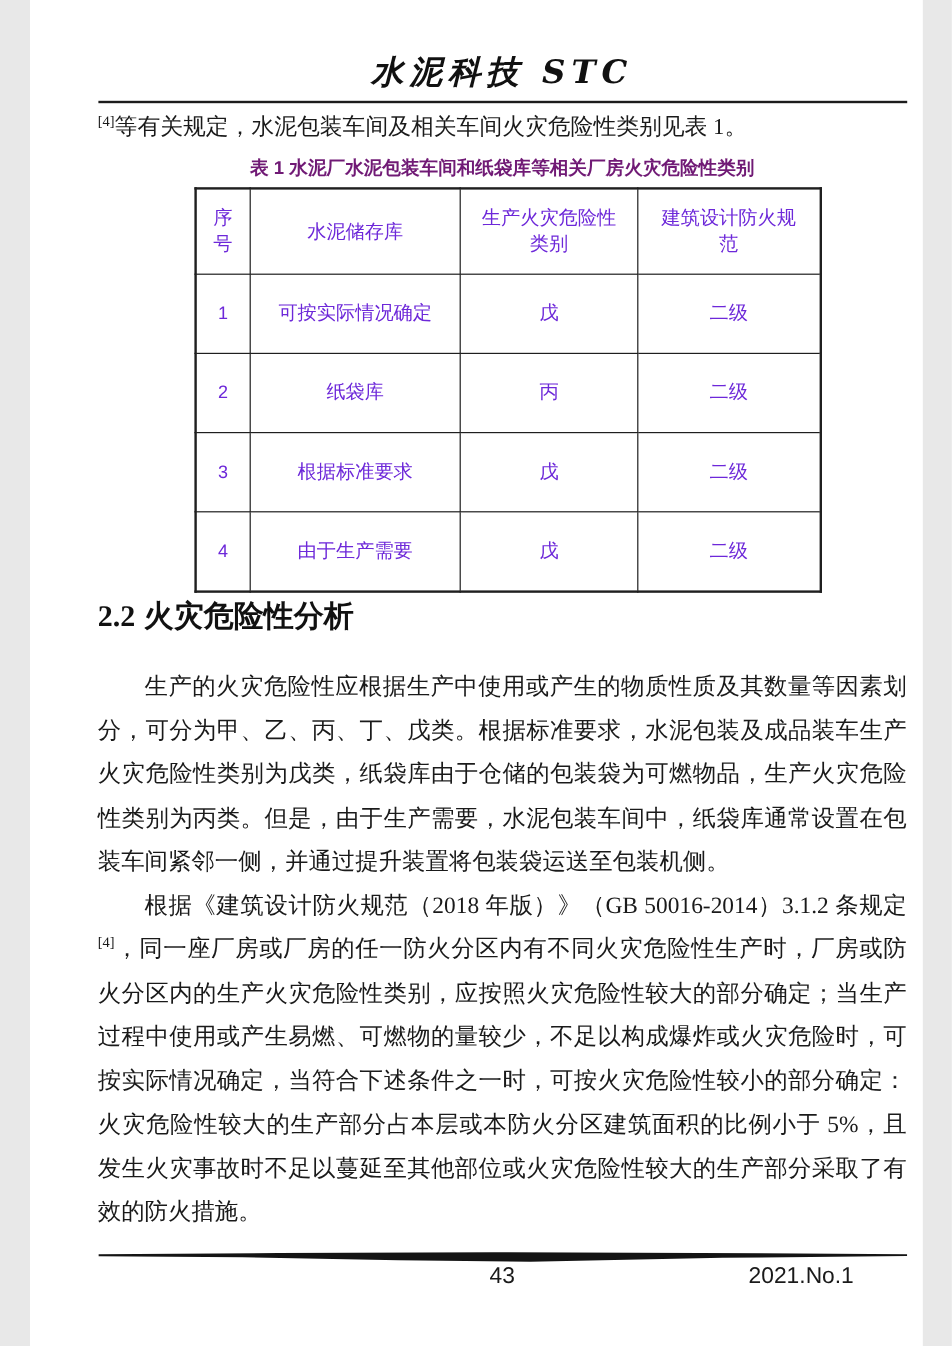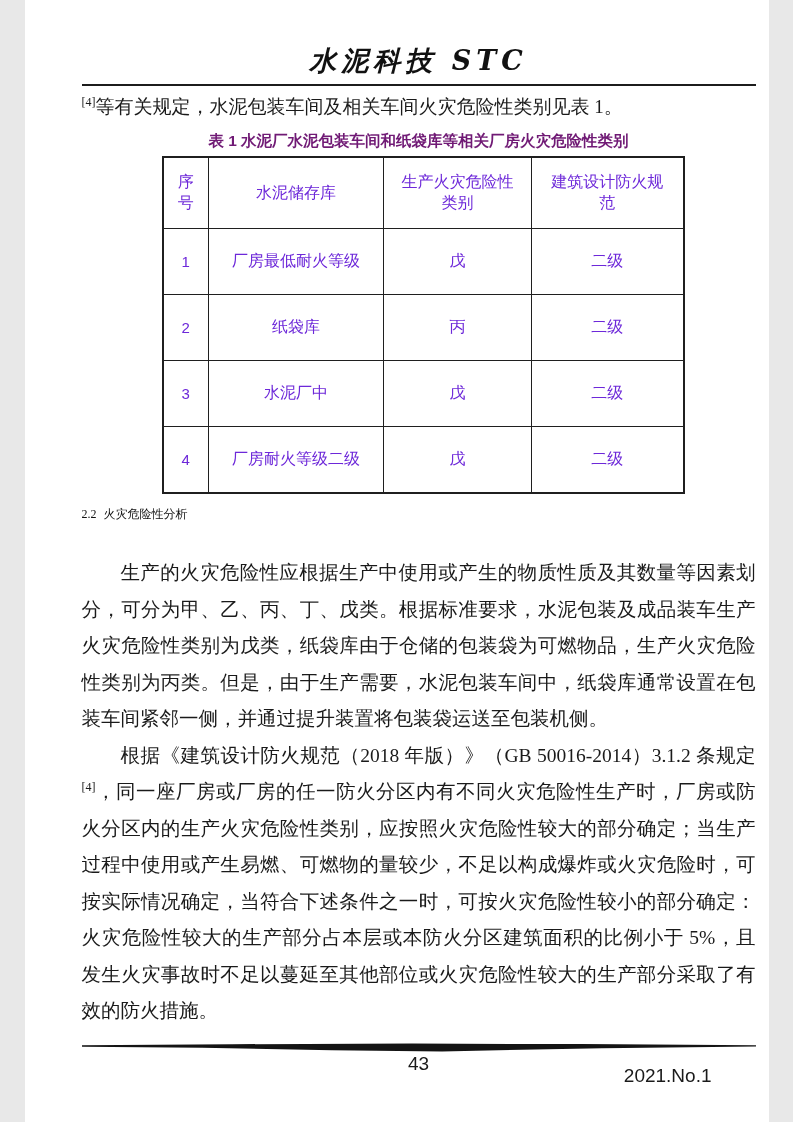--- a/index.html
+++ b/index.html
@@ -61,21 +61,21 @@
     font-weight: normal;
     font-size: 16px;
     color: #6d28d9;
   }
   .hazard-table td.num {
     font-family: "Liberation Sans", "DejaVu Sans", sans-serif;
     font-size: 15px;
   }
 
   
-  .section-heading { margin-top: 9px; font-size: 12px; font-weight: normal; line-height: 23px; color: #111; }
+  .section-heading { margin-top: 9px; font-size: 25px; font-weight: bold; line-height: 23px; color: #111; }
   .section-number { font-family: "Liberation Serif", serif; }
   .section-title { font-family: "Liberation Sans", "DejaVu Sans", sans-serif; margin-left: 7px; }
 
   
   .para {
     margin: 0;
     font-size: 19.5px;
     line-height: 36.5px;
     text-align: justify;
     text-indent: 2em;
@@ -89,21 +89,21 @@
     position: absolute;
     left: 57px; top: 1043px;
     width: 674px;
     font-family: "Liberation Sans", "DejaVu Sans", sans-serif;
     font-size: 19px;
     color: #1a1a1a;
   }
   .footer-rule svg { display: block; }
   .footer-row { position: relative; margin-top: 3px; height: 17px; }
   .page-number { text-align: center; line-height: 17px; }
-  .issue-number { position: absolute; right: 44px; top: 12px; line-height: 17px; }
+  .issue-number { position: absolute; right: 44px; top: 0; line-height: 17px; }
 </style>
 </head>
 <body>
 
 <div class="page">
   <div class="content">
 
     <div class="header">
       <span class="journal-title">水泥科技 STC</span>
     </div>
@@ -123,39 +123,39 @@
         <tr>
           <th>序号</th>
           <th>水泥储存库</th>
           <th>生产火灾危险性类别</th>
           <th>建筑设计防火规范</th>
         </tr>
       </thead>
       <tbody>
         <tr>
           <td class="num">1</td>
-          <td>厂房最低耐火等级</td>
+          <td>可按实际情况确定</td>
           <td>戊</td>
           <td>二级</td>
         </tr>
         <tr>
           <td class="num">2</td>
           <td>纸袋库</td>
           <td>丙</td>
           <td>二级</td>
         </tr>
         <tr>
           <td class="num">3</td>
-          <td>水泥厂中</td>
+          <td>根据标准要求</td>
           <td>戊</td>
           <td>二级</td>
         </tr>
         <tr>
           <td class="num">4</td>
-          <td>厂房耐火等级二级</td>
+          <td>由于生产需要</td>
           <td>戊</td>
           <td>二级</td>
         </tr>
       </tbody>
     </table>
 
     <h2 class="section-heading"><span class="section-number">2.2</span><span class="section-title">火灾危险性分析</span></h2>
 
     <p class="para para-first">生产的火灾危险性应根据生产中使用或产生的物质性质及其数量等因素划分，可分为甲、乙、丙、丁、戊类。根据标准要求，水泥包装及成品装车生产火灾危险性类别为戊类，纸袋库由于仓储的包装袋为可燃物品，生产火灾危险性类别为丙类。但是，由于生产需要，水泥包装车间中，纸袋库通常设置在包装车间紧邻一侧，并通过提升装置将包装袋运送至包装机侧。</p>
 

